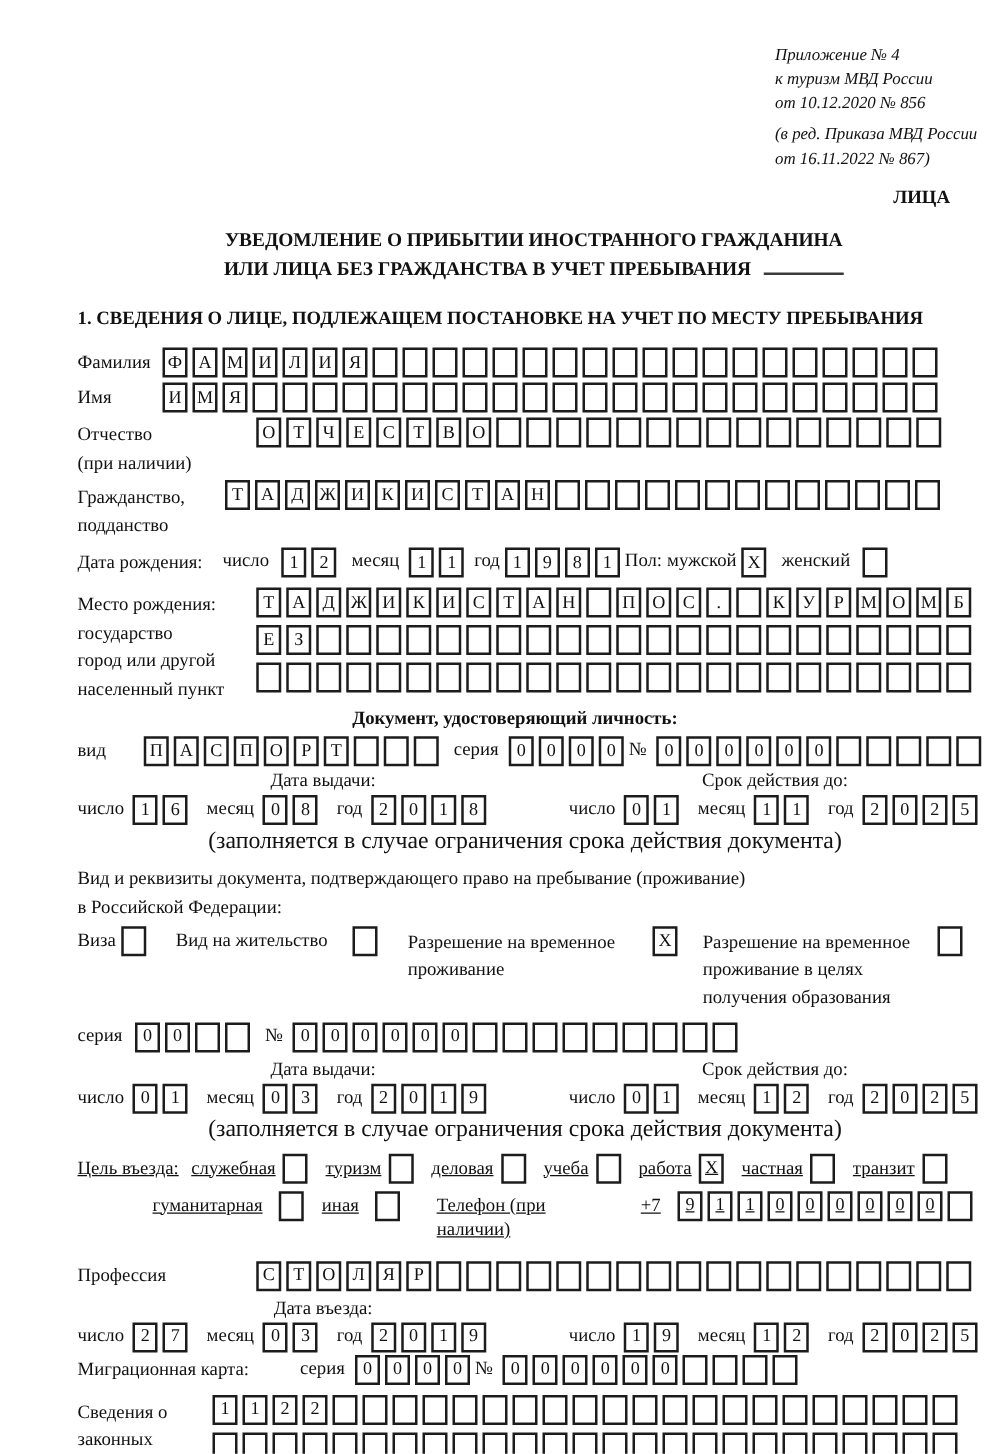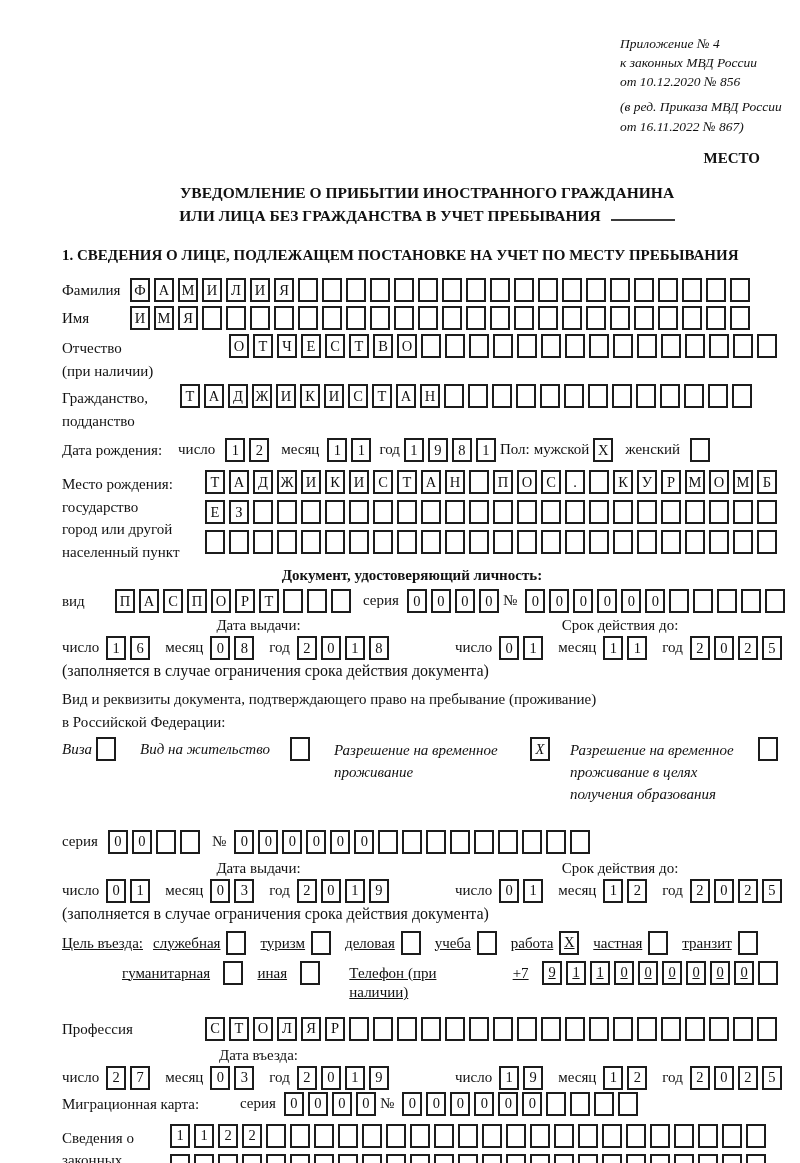--- a/index.html
+++ b/index.html
@@ -33,64 +33,64 @@
     font-size: 14.5px; line-height: 1; background:#fff;
   }
   .lbl { font-size: 15px; line-height: 1.3; padding-top: 3px; }
   .sub { font-size: 15px; padding-top: 3px; }
 
   .lbl-w68 { width: 68px; flex: 0 0 68px; font-family: Liberation Serif, serif; }
   .lbl-w143 { width: 143px; flex: 0 0 143px; }
   .lbl-w118 { width: 118px; flex: 0 0 118px; }
   .lbl-block { line-height: 1.5; padding-top: 3px; }
 
-  .mb2 { margin-bottom: 2px; gap: 24px; } .mb4 { margin-bottom: 4px; } .mb6 { margin-bottom: 6px; }
+  .mb2 { margin-bottom: 2px; } .mb4 { margin-bottom: 4px; } .mb6 { margin-bottom: 6px; }
   .mb8 { margin-bottom: 8px; }
 
   .doc-header { text-align: center; font-weight: bold; margin: 4px 30px 5px 0; font-size: 15px; }
 
   .date-headers { display: flex; font-size: 15px; margin-bottom: 2px; }
   .dh-left { width: 393px; text-align: center; }
   .dh-right { width: 330px; text-align: center; }
   .date-row { display: flex; margin-bottom: 2px; }
   .dgroup { display: flex; align-items: flex-start; }
   .dgroup-left { width: 393px; flex: 0 0 393px; }
   .dgroup .sub { margin-right: 7px; }
   .dgroup .cells { margin-right: 11px; }
-  .small-note { font-size: 16px; text-align: left; padding-right: 14px; margin-bottom: 8px; }
+  .small-note { font-size: 19px; text-align: center; padding-right: 14px; margin-bottom: 8px; }
 
   .intro-text { font-size: 15px; line-height: 1.5; margin-bottom: 4px; }
 
-  .cb-row { display: flex; align-items: flex-start; margin-bottom: 24px; font-style: italic; }
+  .cb-row { display: flex; align-items: flex-start; margin-bottom: 8px; }
   .cb-center { text-align: left; line-height: 1.45; font-size: 15px; padding-top: 3px; }
   .cb-row .cells { margin-top: 0; }
 
   .gap4 { width: 4px; } .gap8 { width: 8px; } .gap10 { width: 10px; }
   .gap16 { width: 16px; } .gap20 { width: 20px; }
 
   .purpose-row { display: flex; align-items: flex-start; margin-bottom: 6px; text-decoration: underline; }
   .purpose-row .lbl { margin-right: 6px; }
   .purpose-row .cells { margin-right: 10px; }
   .purpose-row2 { margin-left: 60px; margin-bottom: 14px; }
 </style>
 </head>
 <body>
 
 <div class="page">
 
   <div class="annex">
     <div>Приложение № 4</div>
-    <div>к законных МВД России</div>
+    <div>к туризм МВД России</div>
     <div>от 10.12.2020 № 856</div>
     <div class="edition">
       <div>(в ред. Приказа МВД России</div>
       <div>от 16.11.2022 № 867)</div>
     </div>
   </div>
-  <div class="form-label">МЕСТО</div>
+  <div class="form-label">ЛИЦА</div>
 
   <div class="title">
     <div>УВЕДОМЛЕНИЕ О ПРИБЫТИИ ИНОСТРАННОГО ГРАЖДАНИНА</div>
     <div><span>ИЛИ ЛИЦА БЕЗ ГРАЖДАНСТВА В УЧЕТ ПРЕБЫВАНИЯ</span><span class="title-underline"></span></div>
   </div>
 
   <div class="section-title">1. СВЕДЕНИЯ О ЛИЦЕ, ПОДЛЕЖАЩЕМ ПОСТАНОВКЕ НА УЧЕТ ПО МЕСТУ ПРЕБЫВАНИЯ</div>
 
   <div class="row mb4">
     <span class="lbl lbl-w68">Фамилия</span>

